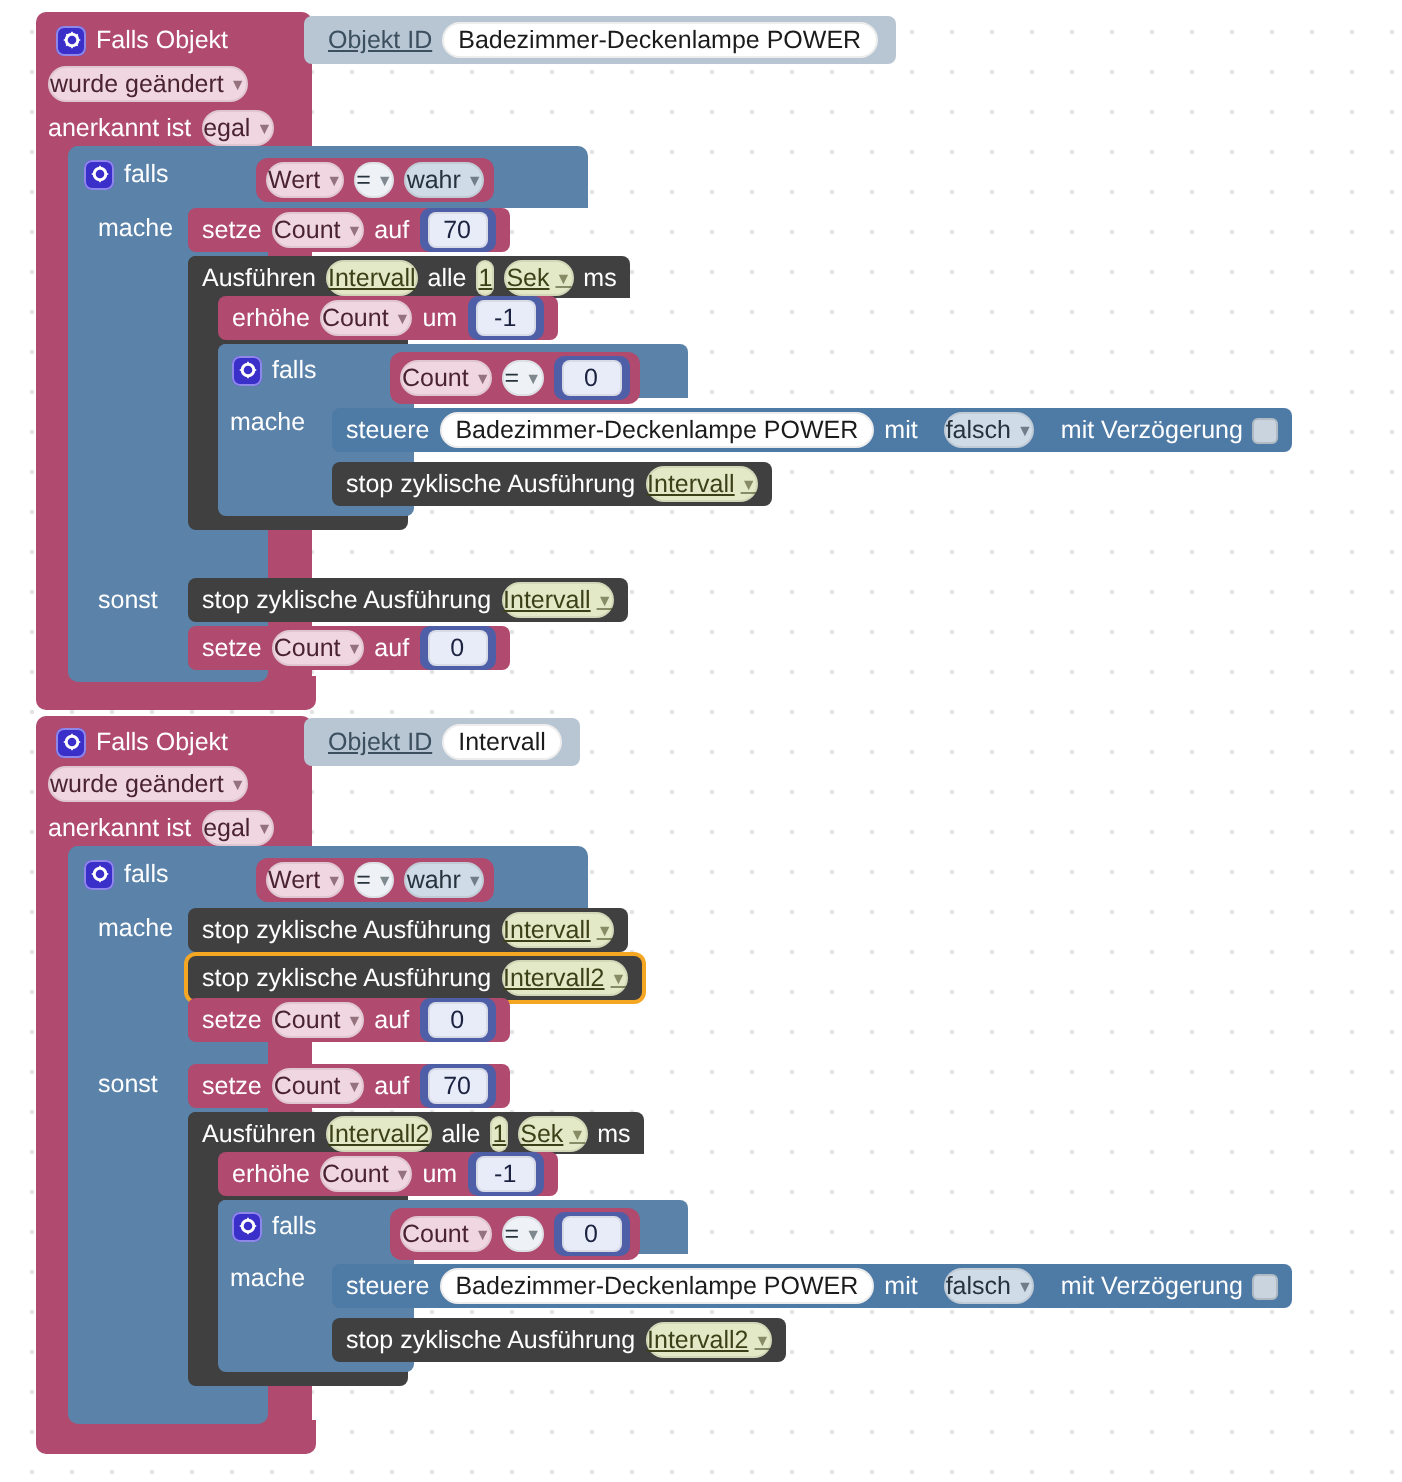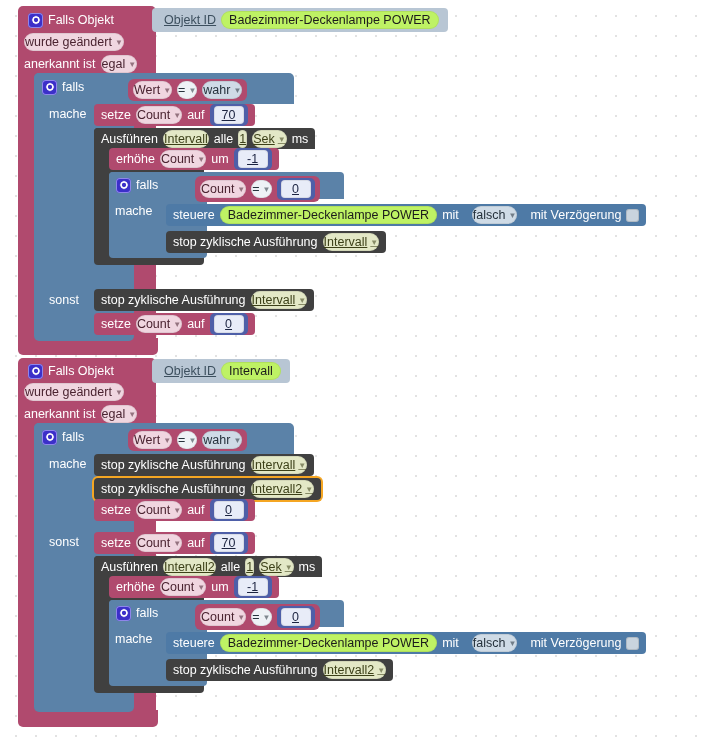--- a/index.html
+++ b/index.html
@@ -31,22 +31,22 @@
   
   .pill{
     display:inline-flex;align-items:center;gap:3px;
     border-radius:9px;padding:1px 1px;
     font-size:12.5px;line-height:16px;
     background:#f0d6e0;color:#4a2330;
     box-shadow:inset 0 0 0 1px rgba(0,0,0,.07);
   }
   .pill.light{background:#eef2f6;color:#26323c;}
   .pill.olive{background:#e3e8c6;color:#3c4018;text-decoration:underline;}
-  .pill.white{background:#bef264;color:#1b1b1b;border-radius:9px;padding:1px 8px;}
-  .pill.num{background:#ffffff;color:#1b1b1b;border-radius:4px;padding:1px 8px;min-width:14px;justify-content:center;text-decoration:underline;}
+  .pill.white{background:#ffffff;color:#1b1b1b;border-radius:9px;padding:1px 8px;}
+  .pill.num{background:#ffffff;color:#1b1b1b;border-radius:4px;padding:1px 8px;min-width:14px;justify-content:center;}
   .caret{font-size:8px;opacity:.55;transform:translateY(1px);}
 
   .lbl{color:#ffffff;}
   .lbl.dark{color:#3c4f5e;text-decoration:underline;}
 
   
   .numslot{background:#4e5fa8;border-radius:5px;padding:2px 4px;display:inline-flex;}
   .numslot .pill.num{background:#e8ecf8;color:#1b2340;}
 
   

